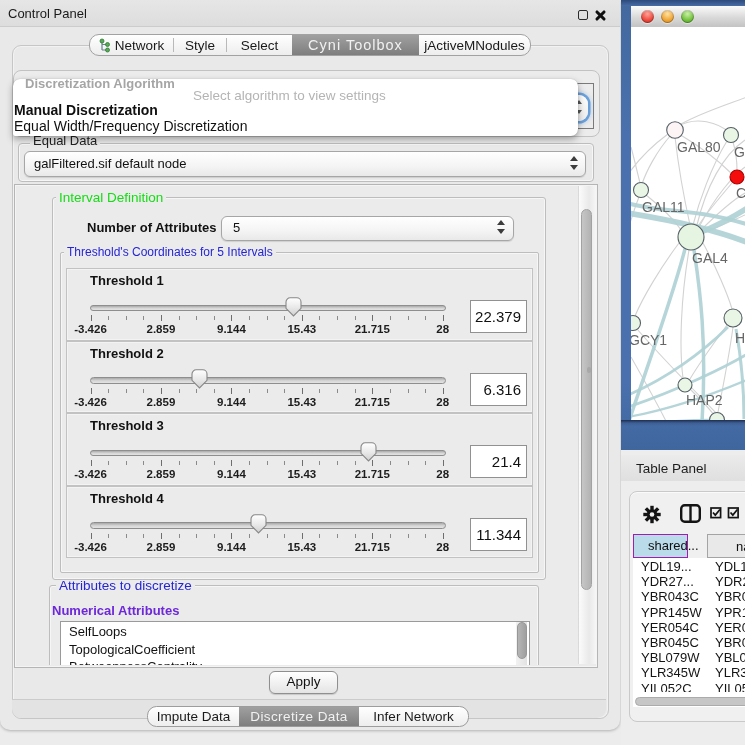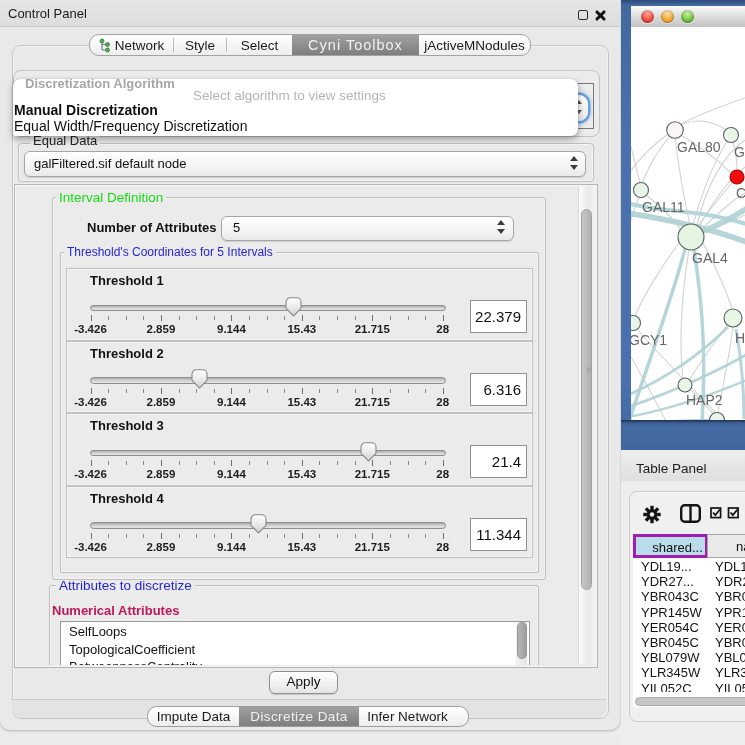--- a/index.html
+++ b/index.html
@@ -224,34 +224,34 @@
 <div class="tlab" style="left:347.3px;top:540.5px;">21.715</div>
 <div class="tlab" style="left:417.7px;top:540.5px;">28</div>
 <svg class="a" style="left:249.6px;top:514.0px;" width="17" height="20" viewBox="0 0 17 20">
     <path d="M1 5 a4.2 4.2 0 0 1 4.2-4.2 h6.6 a4.2 4.2 0 0 1 4.2 4.2 v6.3 l-7.5 7.6 l-7.5-7.6 z" fill="url(#thg)" stroke="#878787" stroke-width="1.1"></path>
   </svg>
 <div class="vbox" style="left:470px;top:517.5px;">11.344</div>
 
 <div class="a" style="left:14px;top:580px;width:563px;height:85px;overflow:hidden;">
  <div class="a" style="left:35px;top:5px;width:488px;height:110px;border:1px solid #bdbdbd;border-radius:3px;box-shadow:inset 0 0 0 1px #f6f6f6;"></div>
  <div class="a" style="left:42px;top:-1px;background:#ebebeb;padding:0 3px;font-size:13.5px;line-height:13px;color:#2525d5;">Attributes to discretize</div>
- <div class="a" style="left:38px;top:23px;font-size:13px;font-weight:bold;color:#be185d;">Numerical Attributes</div>
+ <div class="a" style="left:38px;top:23px;font-size:13px;font-weight:bold;color:#6d28d9;">Numerical Attributes</div>
  <div class="a" style="left:46px;top:41px;width:468px;height:80px;background:#fff;border:1px solid #9a9a9a;"></div>
  <div class="a" style="left:55px;top:43px;font-size:13px;color:#111;line-height:17.5px;">SelfLoops<br>TopologicalCoefficient<br>BetweennessCentrality</div>
  <div class="a" style="left:502px;top:42px;width:11px;height:78px;background:linear-gradient(90deg,#f2f2f2,#e2e2e2);"></div>
  <div class="a" style="left:503px;top:42px;width:10px;height:37px;background:linear-gradient(90deg,#b5b5b5,#9f9f9f);border:1px solid #979797;border-radius:5px;box-sizing:border-box;"></div>
 </div>
 
 <div class="a" style="left:269px;top:671px;width:67px;height:21px;border:1px solid #8f8f8f;border-radius:6px;background:linear-gradient(180deg,#ffffff,#efefef 60%,#e4e4e4);box-shadow:0 1px 1px rgba(0,0,0,.15);text-align:center;font-size:13.5px;color:#111;line-height:20px;">Apply</div>
 
 <div class="a" style="left:12px;top:699px;width:594px;height:18px;background:#e3e3e3;border-top:1px solid #cbcbcb;border-radius:0 0 9px 9px;"></div>
 <div class="a" style="left:147px;top:706px;width:320px;height:19px;border:1px solid #9d9d9d;border-radius:9.5px;background:linear-gradient(180deg,#ffffff,#ededed);overflow:hidden;">
  <div class="seg" style="left:0;width:91px;">Impute Data</div>
  <div class="seg segsel" style="left:91px;width:120px;letter-spacing:.4px;">Discretize Data</div>
- <div class="seg" style="left:211px;width:97px;">Infer Network</div>
+ <div class="seg" style="left:217px;width:97px;">Infer Network</div>
 </div>
 <div class="a" style="left:587px;top:367px;width:4px;height:6px;background:#a8a8a8;border-radius:2px;"></div>
 <div class="a" style="left:621px;top:0;width:124px;height:450px;background:linear-gradient(180deg,#43689f,#4a71ad 30%,#4a71ad 85%,#40669e);"></div>
 <div class="a" style="left:621px;top:0;width:124px;height:6px;background:linear-gradient(180deg,#2d4a7a,#476ca6);"></div>
 
 <div class="a" style="left:631px;top:6px;width:114px;height:21px;background:linear-gradient(180deg,#fbfbfb,#d9d9d9 55%,#c3c3c3);border-bottom:1px solid #8a8a8a;"></div>
 <div class="a" style="left:640.5px;top:9.5px;width:13px;height:13px;border-radius:50%;background:radial-gradient(circle at 50% 30%,#ffa39a,#ee4d40 55%,#b01e12);box-shadow:inset 0 1px 1px rgba(255,255,255,.55),inset 0 0 0 1px rgba(0,0,0,.28),0 1px 1px rgba(255,255,255,.5);"></div>
 <div class="a" style="left:660.5px;top:9.5px;width:13px;height:13px;border-radius:50%;background:radial-gradient(circle at 50% 30%,#ffe2a0,#f0a73a 55%,#c07b10);box-shadow:inset 0 1px 1px rgba(255,255,255,.55),inset 0 0 0 1px rgba(0,0,0,.28),0 1px 1px rgba(255,255,255,.5);"></div>
 <div class="a" style="left:680.5px;top:9.5px;width:13px;height:13px;border-radius:50%;background:radial-gradient(circle at 50% 30%,#c9f0a8,#76c440 55%,#3f8f1e);box-shadow:inset 0 1px 1px rgba(255,255,255,.55),inset 0 0 0 1px rgba(0,0,0,.28),0 1px 1px rgba(255,255,255,.5);"></div>
 
@@ -349,21 +349,21 @@
  <rect x="41.2" y="3.2" width="18.6" height="16.6" rx="3.5" fill="none" stroke="#141414" stroke-width="2.4"></rect>
  <line x1="50.5" y1="3.2" x2="50.5" y2="19.8" stroke="#141414" stroke-width="2.4"></line>
  <g stroke="#141414" stroke-width="1.7" fill="none">
   <rect x="71" y="6" width="9.6" height="9.6"></rect>
   <path d="M73 10.5 l2.3 2.6 l4.6 -5.6"></path>
   <rect x="88.5" y="6" width="9.6" height="9.6"></rect>
   <path d="M90.5 10.5 l2.3 2.6 l4.6 -5.6"></path>
  </g>
 </svg>
 
-<div class="a" style="left:633px;top:534px;width:75px;height:24px;background:#badcea;border:3px solid #a21caf;box-sizing:border-box;font-size:13px;color:#111;text-align:center;line-height:22px;text-indent:14px;">shared...</div>
+<div class="a" style="left:633px;top:534px;width:55px;height:24px;background:#badcea;border:1px solid #a21caf;box-sizing:border-box;font-size:13px;color:#111;line-height:22px;text-indent:14px;">shared...</div>
 <div class="a" style="left:707px;top:534px;width:45px;height:24px;background:#e9e9e9;border:1px solid #a4a4a4;box-sizing:border-box;"></div>
 <div class="a" style="left:736px;top:539px;font-size:13px;color:#111;">na</div>
 
 <div class="a" style="left:633px;top:558px;width:112px;height:149px;background:#fff;"></div>
 <div class="a" style="left:633px;top:558px;width:112px;height:133.5px;overflow:hidden;">
  <div class="a" style="left:8px;top:1px;font-size:13px;color:#141414;line-height:15.2px;">YDL19...<br>YDR27...<br>YBR043C<br>YPR145W<br>YER054C<br>YBR045C<br>YBL079W<br>YLR345W<br>YIL052C</div>
  <div class="a" style="left:82px;top:1px;font-size:13px;color:#141414;line-height:15.2px;">YDL19<br>YDR27<br>YBR04<br>YPR14<br>YER05<br>YBR04<br>YBL07<br>YLR34<br>YIL05</div>
 </div>
 
 <div class="a" style="left:635px;top:697px;width:115px;height:9px;background:#c6c6c6;border:1px solid #ababab;border-radius:5px;box-sizing:border-box;"></div>

